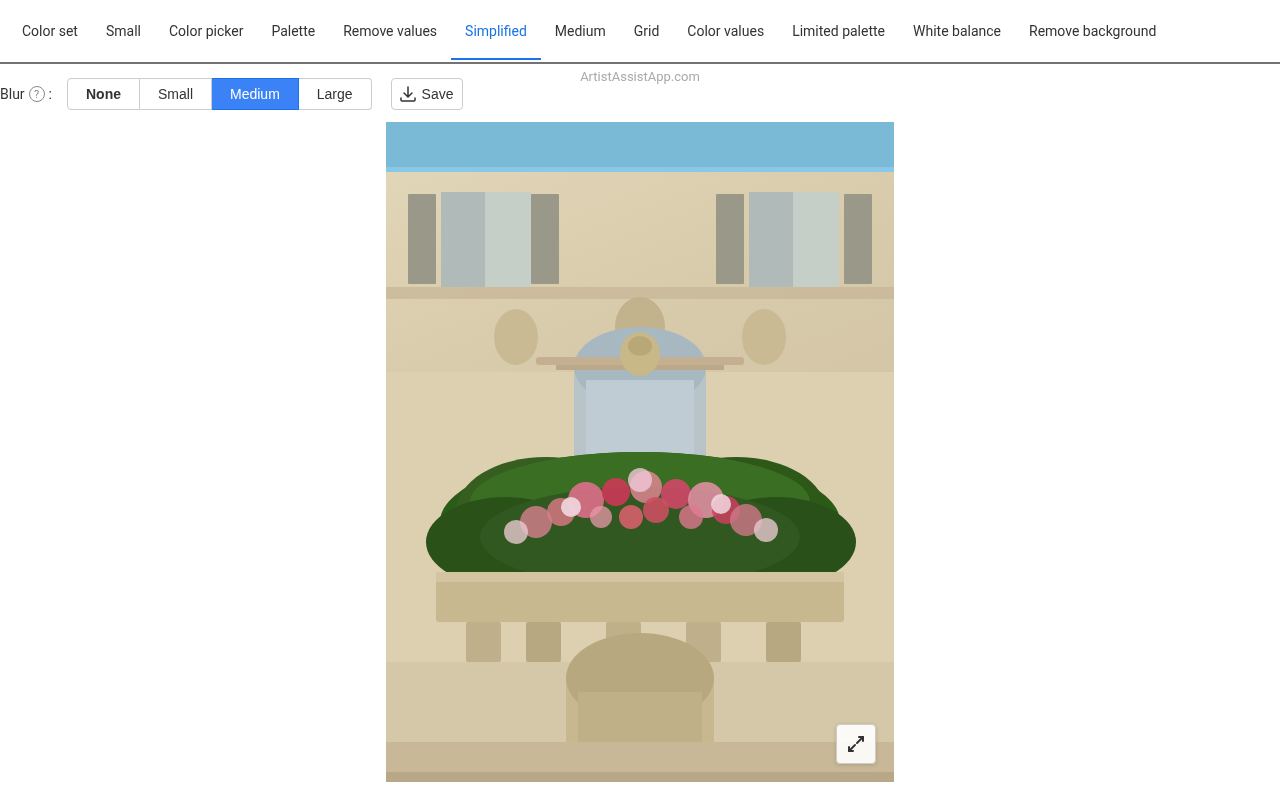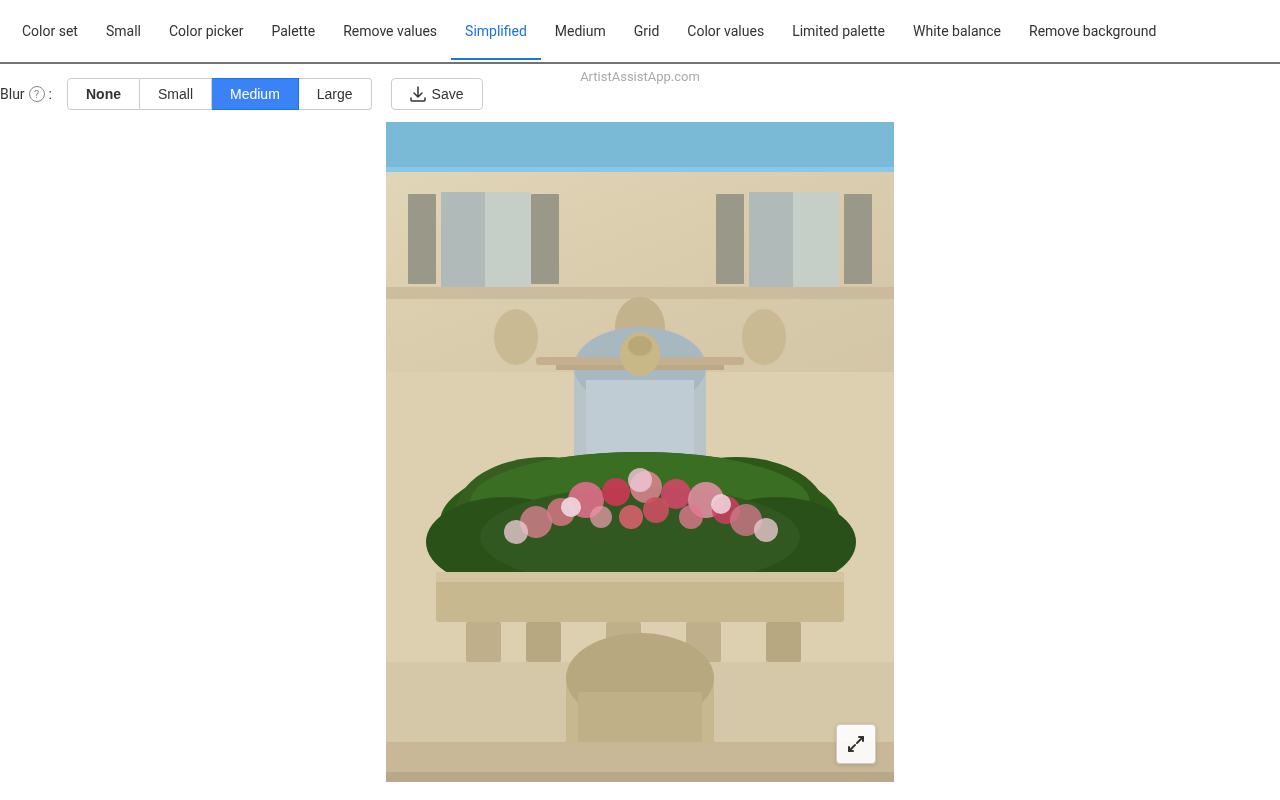--- a/index.html
+++ b/index.html
@@ -86,21 +86,21 @@
     .blur-btn:first-child { border-radius: 4px 0 0 4px; font-weight: bold; }
     .blur-btn:last-child { border-radius: 0 4px 4px 0; }
     .blur-btn.active {
       background: #3b82f6;
       color: #fff;
       border-color: #1a73e8;
     }
     .blur-btn:not(:first-child) { border-left: none; }
     .save-btn {
       margin-left: 12px;
-      padding: 7px 18px;
+      padding: 7px 8px;
       font-size: 14px;
       border: 1px solid #ccc;
       background: #fff;
       cursor: pointer;
       border-radius: 4px;
       color: #333;
       display: flex;
       align-items: center;
       gap: 6px;
     }

